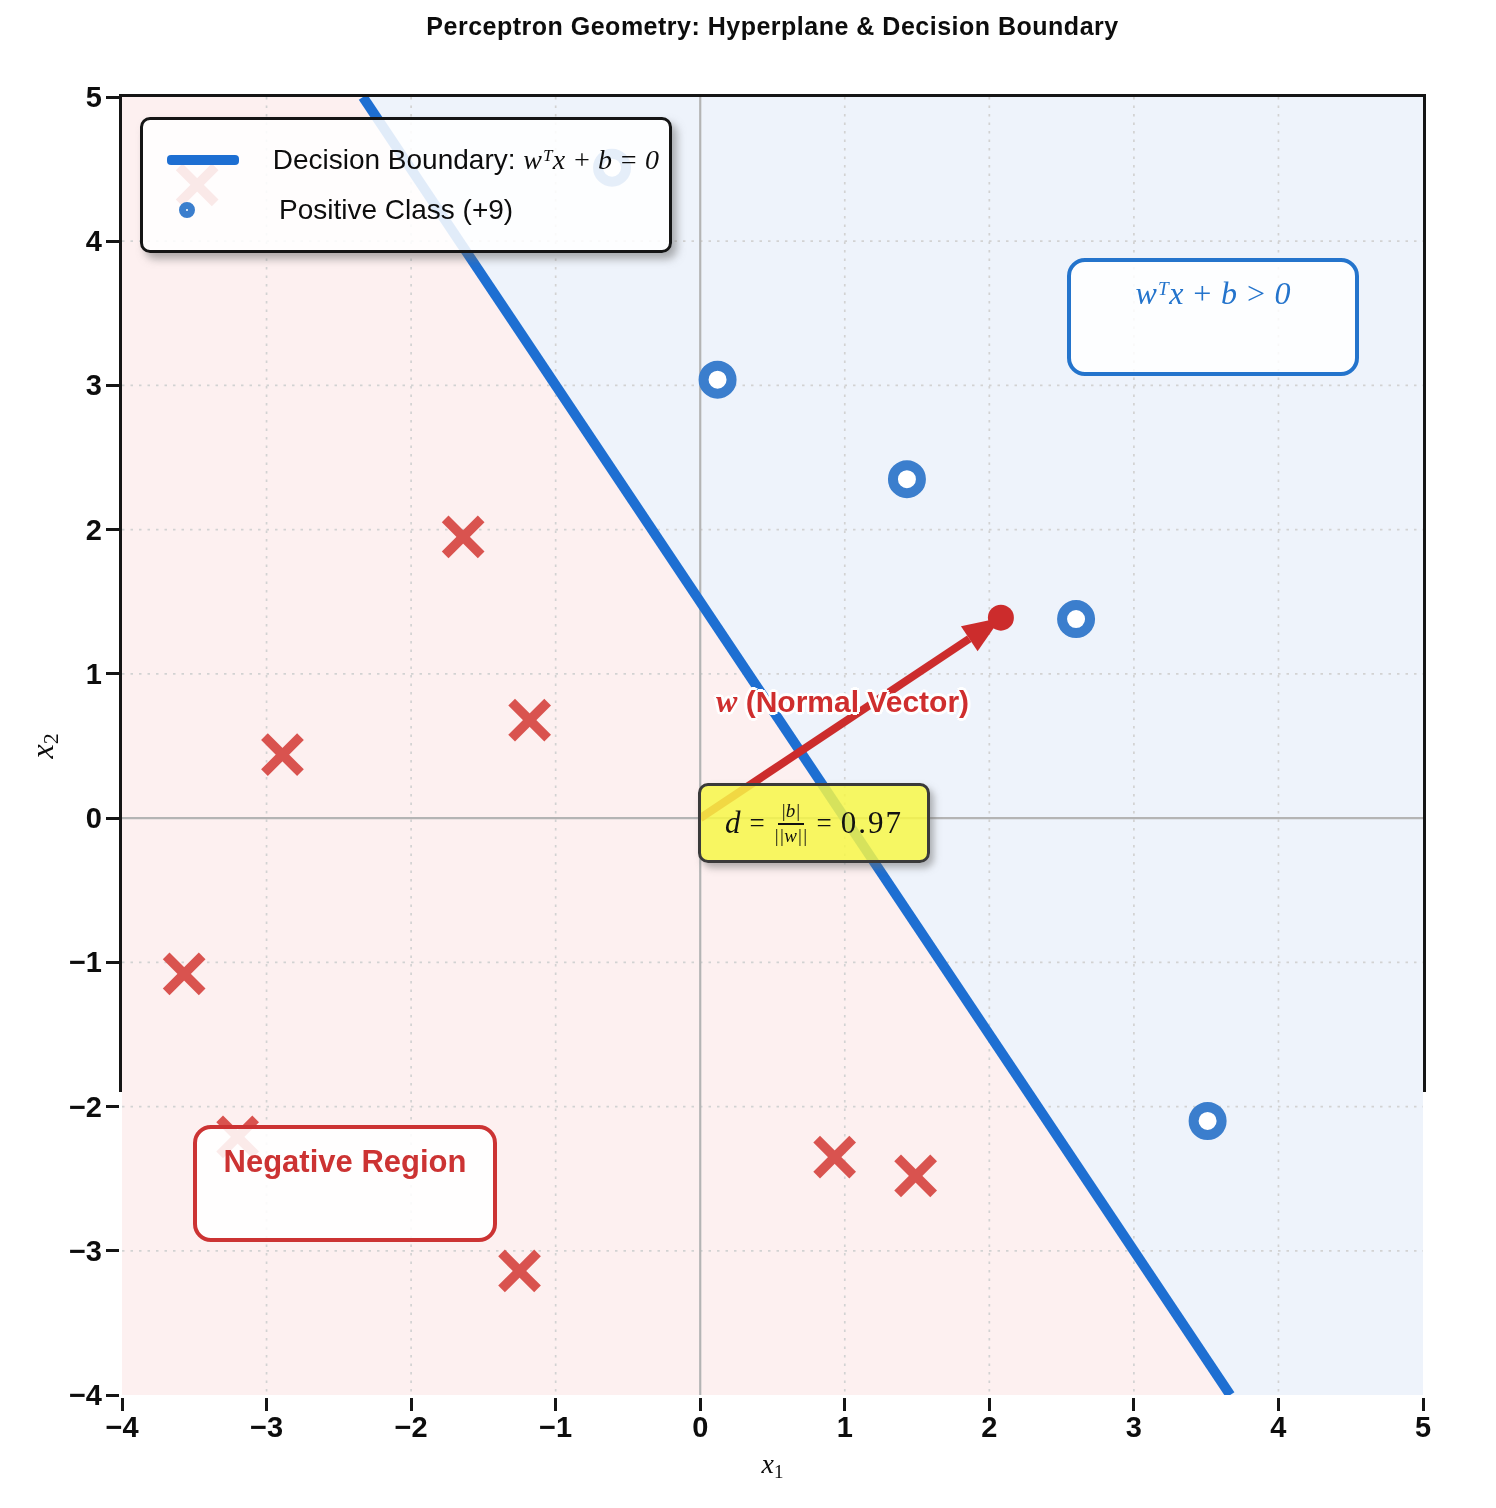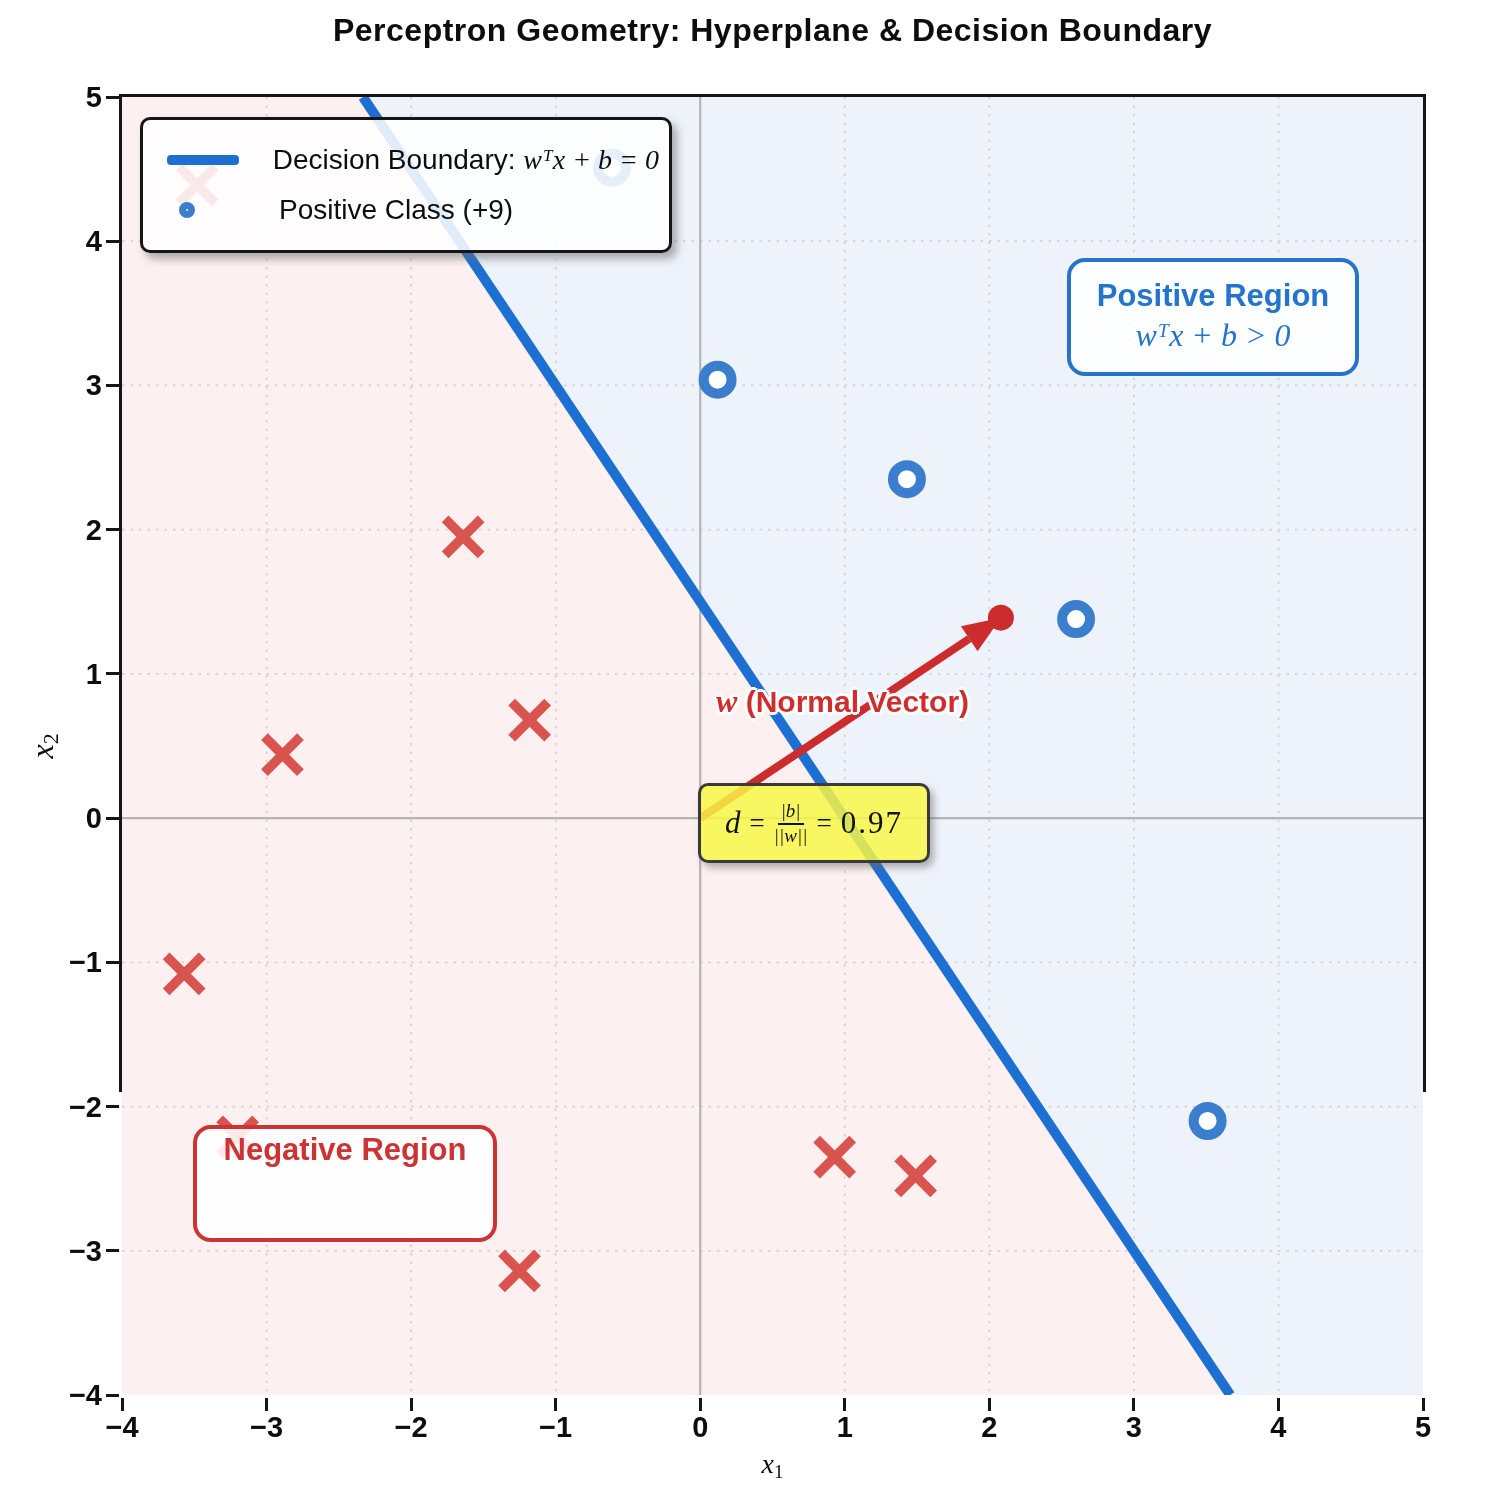--- a/index.html
+++ b/index.html
@@ -1,20 +1,20 @@
 <!DOCTYPE html>
 <html><head>
 <meta charset="utf-8">
 <style>
   * { margin:0; padding:0; box-sizing:border-box; }
   html,body { width:1496px; height:1508px; background:#ffffff; font-family:"Liberation Sans", sans-serif; }
   .figure { position:absolute; left:0; top:0; width:1496px; height:1508px; background:#ffffff; overflow:hidden; }
 
   .title { position:absolute; left:122px; top:12px; width:1301px; text-align:center;
-           font-size:32px; font-weight:bold; color:#0d0d0d; letter-spacing:0.5px; }
+           font-size:25px; font-weight:bold; color:#0d0d0d; letter-spacing:0.5px; }
 
   .plot-area { position:absolute; left:122px; top:97px; width:1301px; height:992px;
                box-shadow:0 0 0 3px #151515; }
   .plot-area svg { position:absolute; left:0; top:0; }
 
   .math { font-family:"Liberation Serif", serif; font-style:italic; }
 
   
   .legend { position:absolute; left:18px; top:20px; width:532px; height:136px;
             background:rgba(255,255,255,0.87); border:3px solid #151515; border-radius:10px;
@@ -30,21 +30,21 @@
   .x-swatch::after  { transform:rotate(-45deg); }
   .legend-text { font-size:28px; color:#0d0d0d; white-space:nowrap; }
 
   
   .region-box { position:absolute; text-align:center; border-radius:18px; }
   .region-box .r-title { font-size:31px; font-weight:bold; line-height:1.35; }
   .region-box .r-math  { font-size:32px; }
   .pos-box { left:945px; top:161px; width:292px; height:118px; border:4px solid #2474cc;
              background:rgba(255,255,255,0.85); color:#2474cc; padding-top:13px; }
   .neg-box { left:71px; top:1028px; width:304px; height:117px; border:4px solid #cc3333;
-             background:rgba(255,255,255,0.88); color:#cc3333; }
+             background:rgba(255,255,255,0.88); color:#cc3333; padding-top:12px; }
 
   
   .d-box { position:absolute; left:576px; top:686px; width:232px; height:80px;
            background:rgba(247,247,72,0.85); border:3px solid #3a3a3a; border-radius:10px;
            box-shadow:4px 5px 7px rgba(110,110,110,0.5);
            display:flex; align-items:center; justify-content:center; gap:9px;
            font-family:"Liberation Serif", serif; color:#111; }
   .d-sym { font-size:31px; font-style:italic; }
   .d-eq  { font-size:27px; }
   .d-val { font-size:31px; letter-spacing:2px; }
@@ -213,21 +213,20 @@
       <span class="d-eq">=</span>
       <span class="frac">
         <span class="num">|b|</span>
         <span class="den">||w||</span>
       </span>
       <span class="d-eq">=</span>
       <span class="d-val">0.97</span>
     </div>
 
     <div class="region-box pos-box">
-      <div class="r-title">Positive Region</div>
       <div class="r-math math">wᵀx + b &gt; 0</div>
     </div>
     <div class="region-box neg-box">
       <div class="r-title">Negative Region</div>
     </div>
   </div>
 
 </div>
 
 </body></html>

